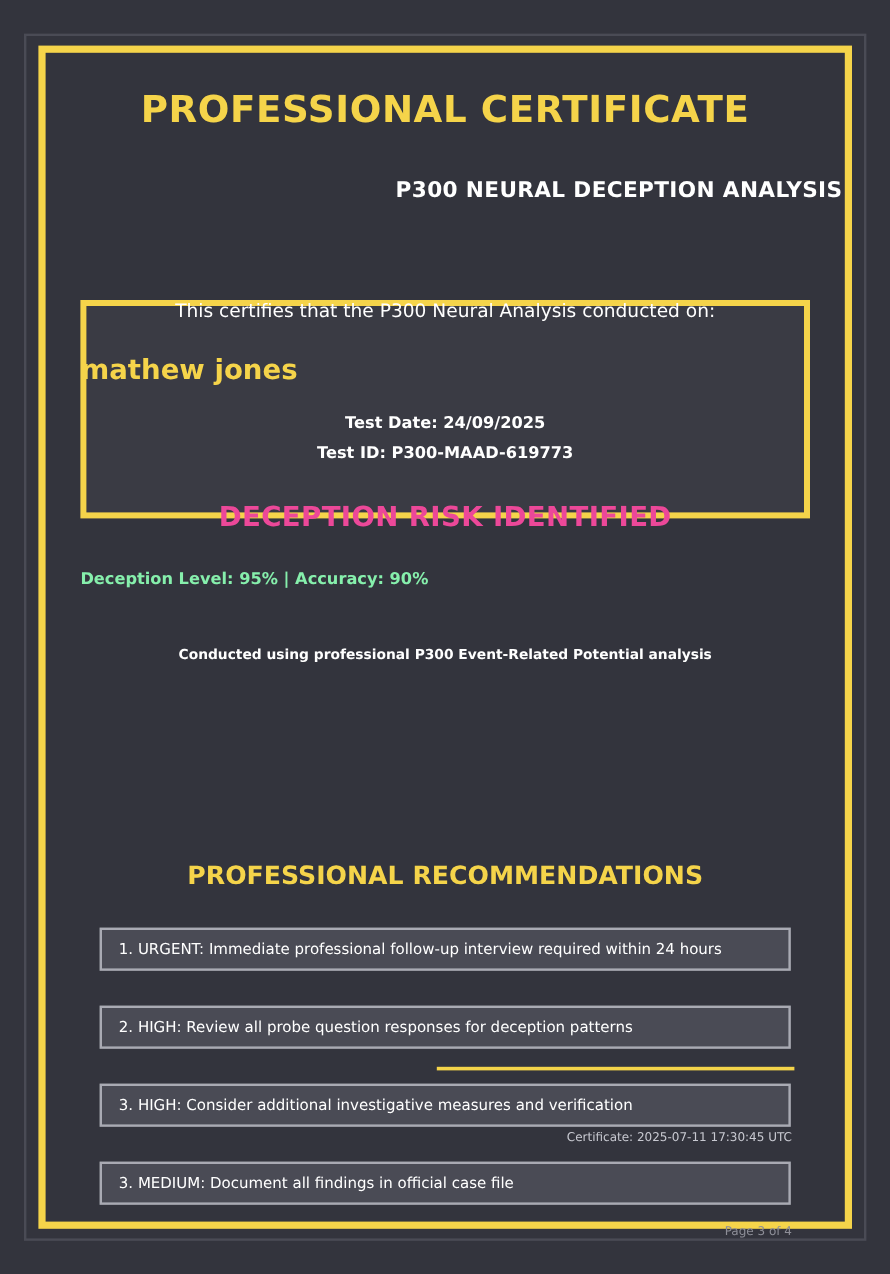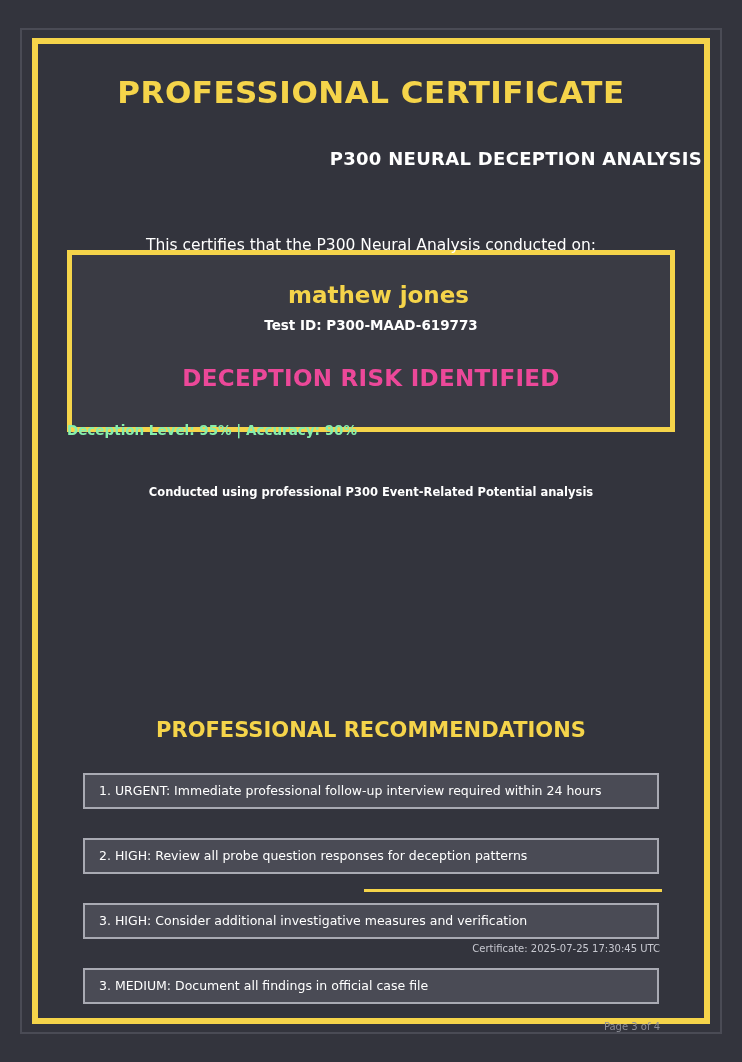--- a/index.html
+++ b/index.html
@@ -88,26 +88,25 @@
     width: 598px;
     height: 172px;
   }
   .certifies {
     text-align: center;
     font-size: 15.5px;
     color: #ffffff;
     margin-top: 66px;
   }
   .subject-name {
-    text-align: center;
+    text-align: left;
     color: #f5d44a;
     font-size: 23px;
     font-weight: bold;
     margin-top: 28px;
-    padding-left: 15px;
   }
   .test-line {
     text-align: center;
     font-size: 13.5px;
     font-weight: bold;
     color: #ffffff;
     margin-top: 23px;
   }
   .test-line.second {
     margin-top: 9px;
@@ -209,25 +208,26 @@
 
     <div class="rec-list">
       <div class="rec-item">1. URGENT: Immediate professional follow-up interview required within 24 hours</div>
       <div class="rec-item">2. HIGH: Review all probe question responses for deception patterns</div>
       <div class="rec-item">3. HIGH: Consider additional investigative measures and verification</div>
       <div class="rec-item">3. MEDIUM: Document all findings in official case file</div>
     </div>
 
     <div class="gold-accent"></div>
 
-    <div class="cert-stamp">Certificate: 2025-07-25 17:30:45 UTC</div>
+    <div class="cert-stamp">Certificate: 2025-07-11 17:30:45 UTC</div>
     <div class="page-number">Page 3 of 4</div>
   </div>
 </div>
 
-<div style="position:absolute; left:67px; top:236px; width:608px;">
+<div style="position:absolute; left:67px; top:250px; width:608px;">
   <div class="certifies" style="margin-top:0">This certifies that the P300 Neural Analysis conducted on:</div>
   <div class="subject-name">mathew jones</div>
+  <div class="test-line">Test Date: 24/09/2025</div>
   <div class="test-line second">Test ID: P300-MAAD-619773</div>
   <div class="risk-banner">DECEPTION RISK IDENTIFIED</div>
   <div class="levels">Deception Level: 95% | Accuracy: 90%</div>
   <div class="conducted">Conducted using professional P300 Event-Related Potential analysis</div>
 </div>
 
 </body></html>

